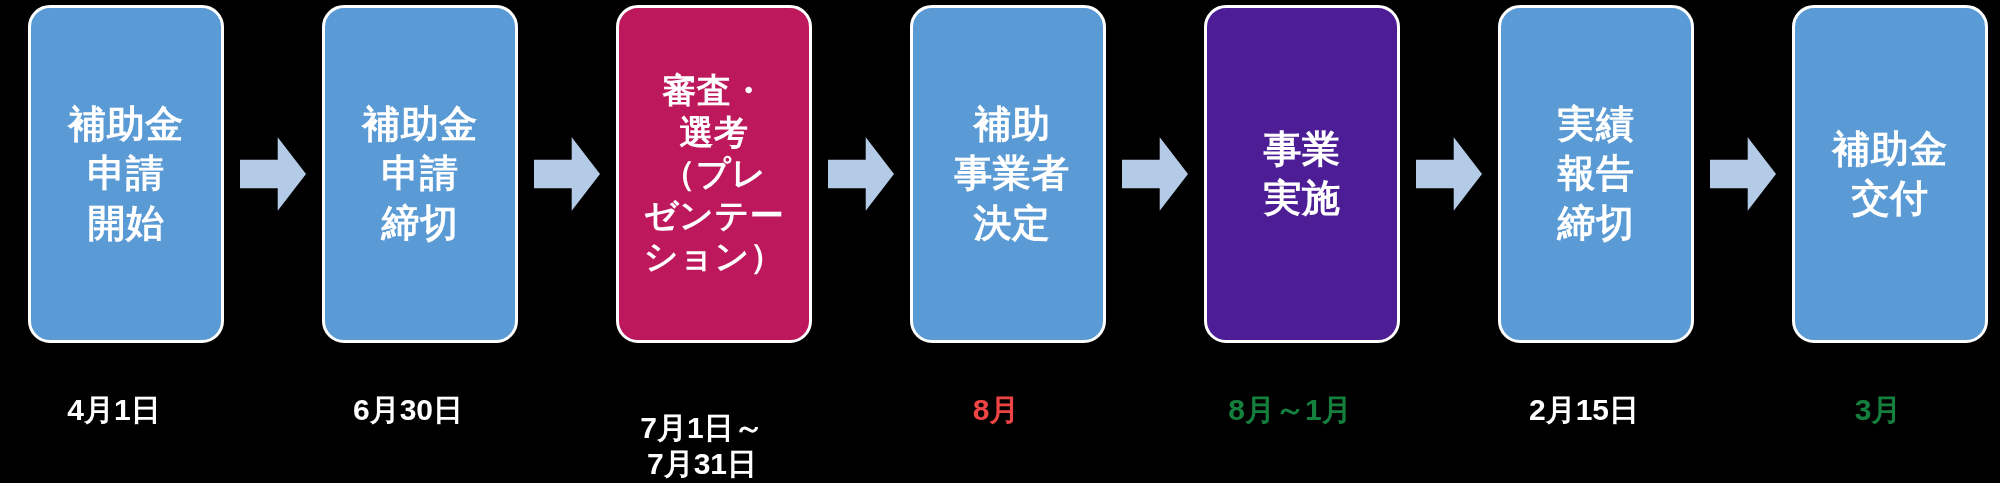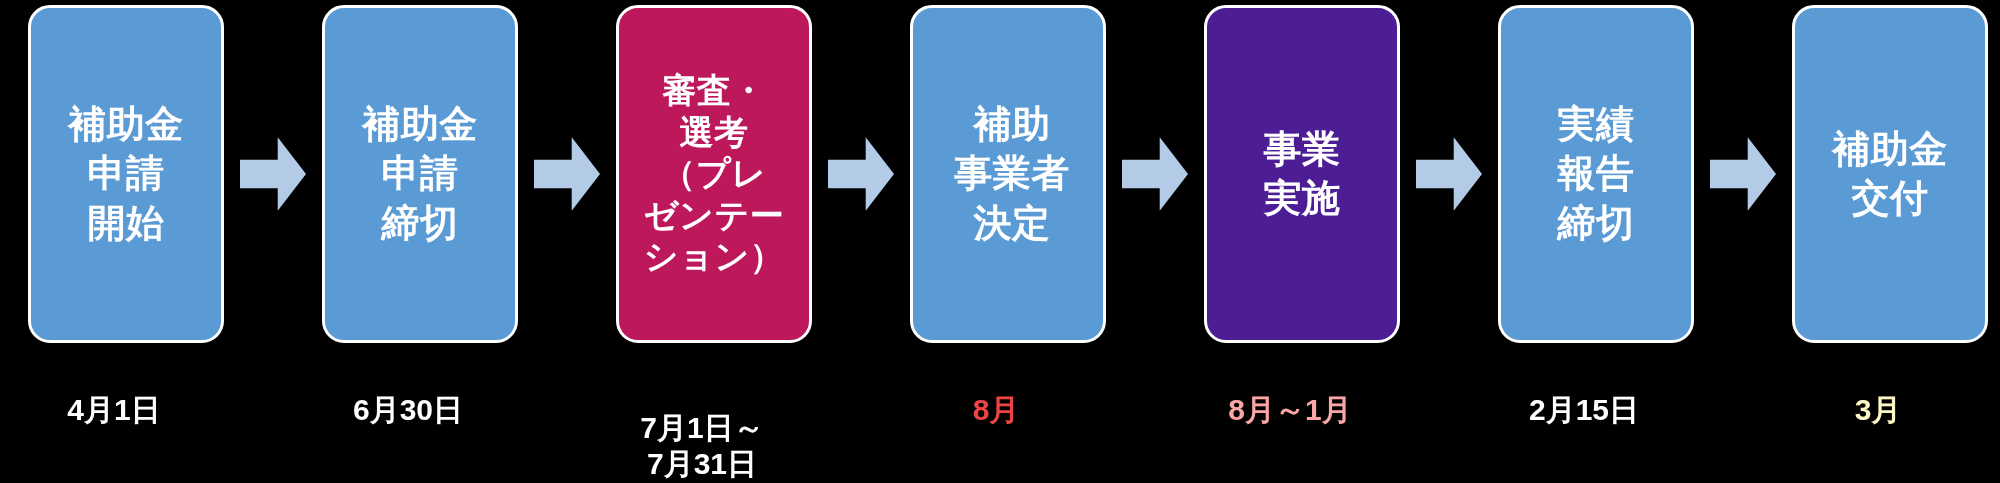--- a/index.html
+++ b/index.html
@@ -215,24 +215,24 @@
       <div class="caption-cell" style="width: 228px; align-items: flex-end;">
         <div class="caption-text" style="color: rgb(255, 255, 255);">7月1日～
 7月31日</div>
       </div>
       <div class="caption-spacer" style="width: 66px;"></div>
       <div class="caption-cell" style="width: 228px;">
         <div class="caption-text" style="color: #ef4444;">8月</div>
       </div>
       <div class="caption-spacer" style="width: 66px;"></div>
       <div class="caption-cell" style="width: 228px;">
-        <div class="caption-text" style="color: #fca5a5;">8月～1月</div>
+        <div class="caption-text" style="color: #15803d;">8月～1月</div>
       </div>
       <div class="caption-spacer" style="width: 66px;"></div>
       <div class="caption-cell" style="width: 228px;">
         <div class="caption-text" style="color: rgb(255, 255, 255);">2月15日</div>
       </div>
       <div class="caption-spacer" style="width: 66px;"></div>
       <div class="caption-cell" style="width: 228px;">
-        <div class="caption-text" style="color: #fef9c3;">3月</div>
+        <div class="caption-text" style="color: #15803d;">3月</div>
       </div>
     </div>
 </div>
 
 </body></html>

